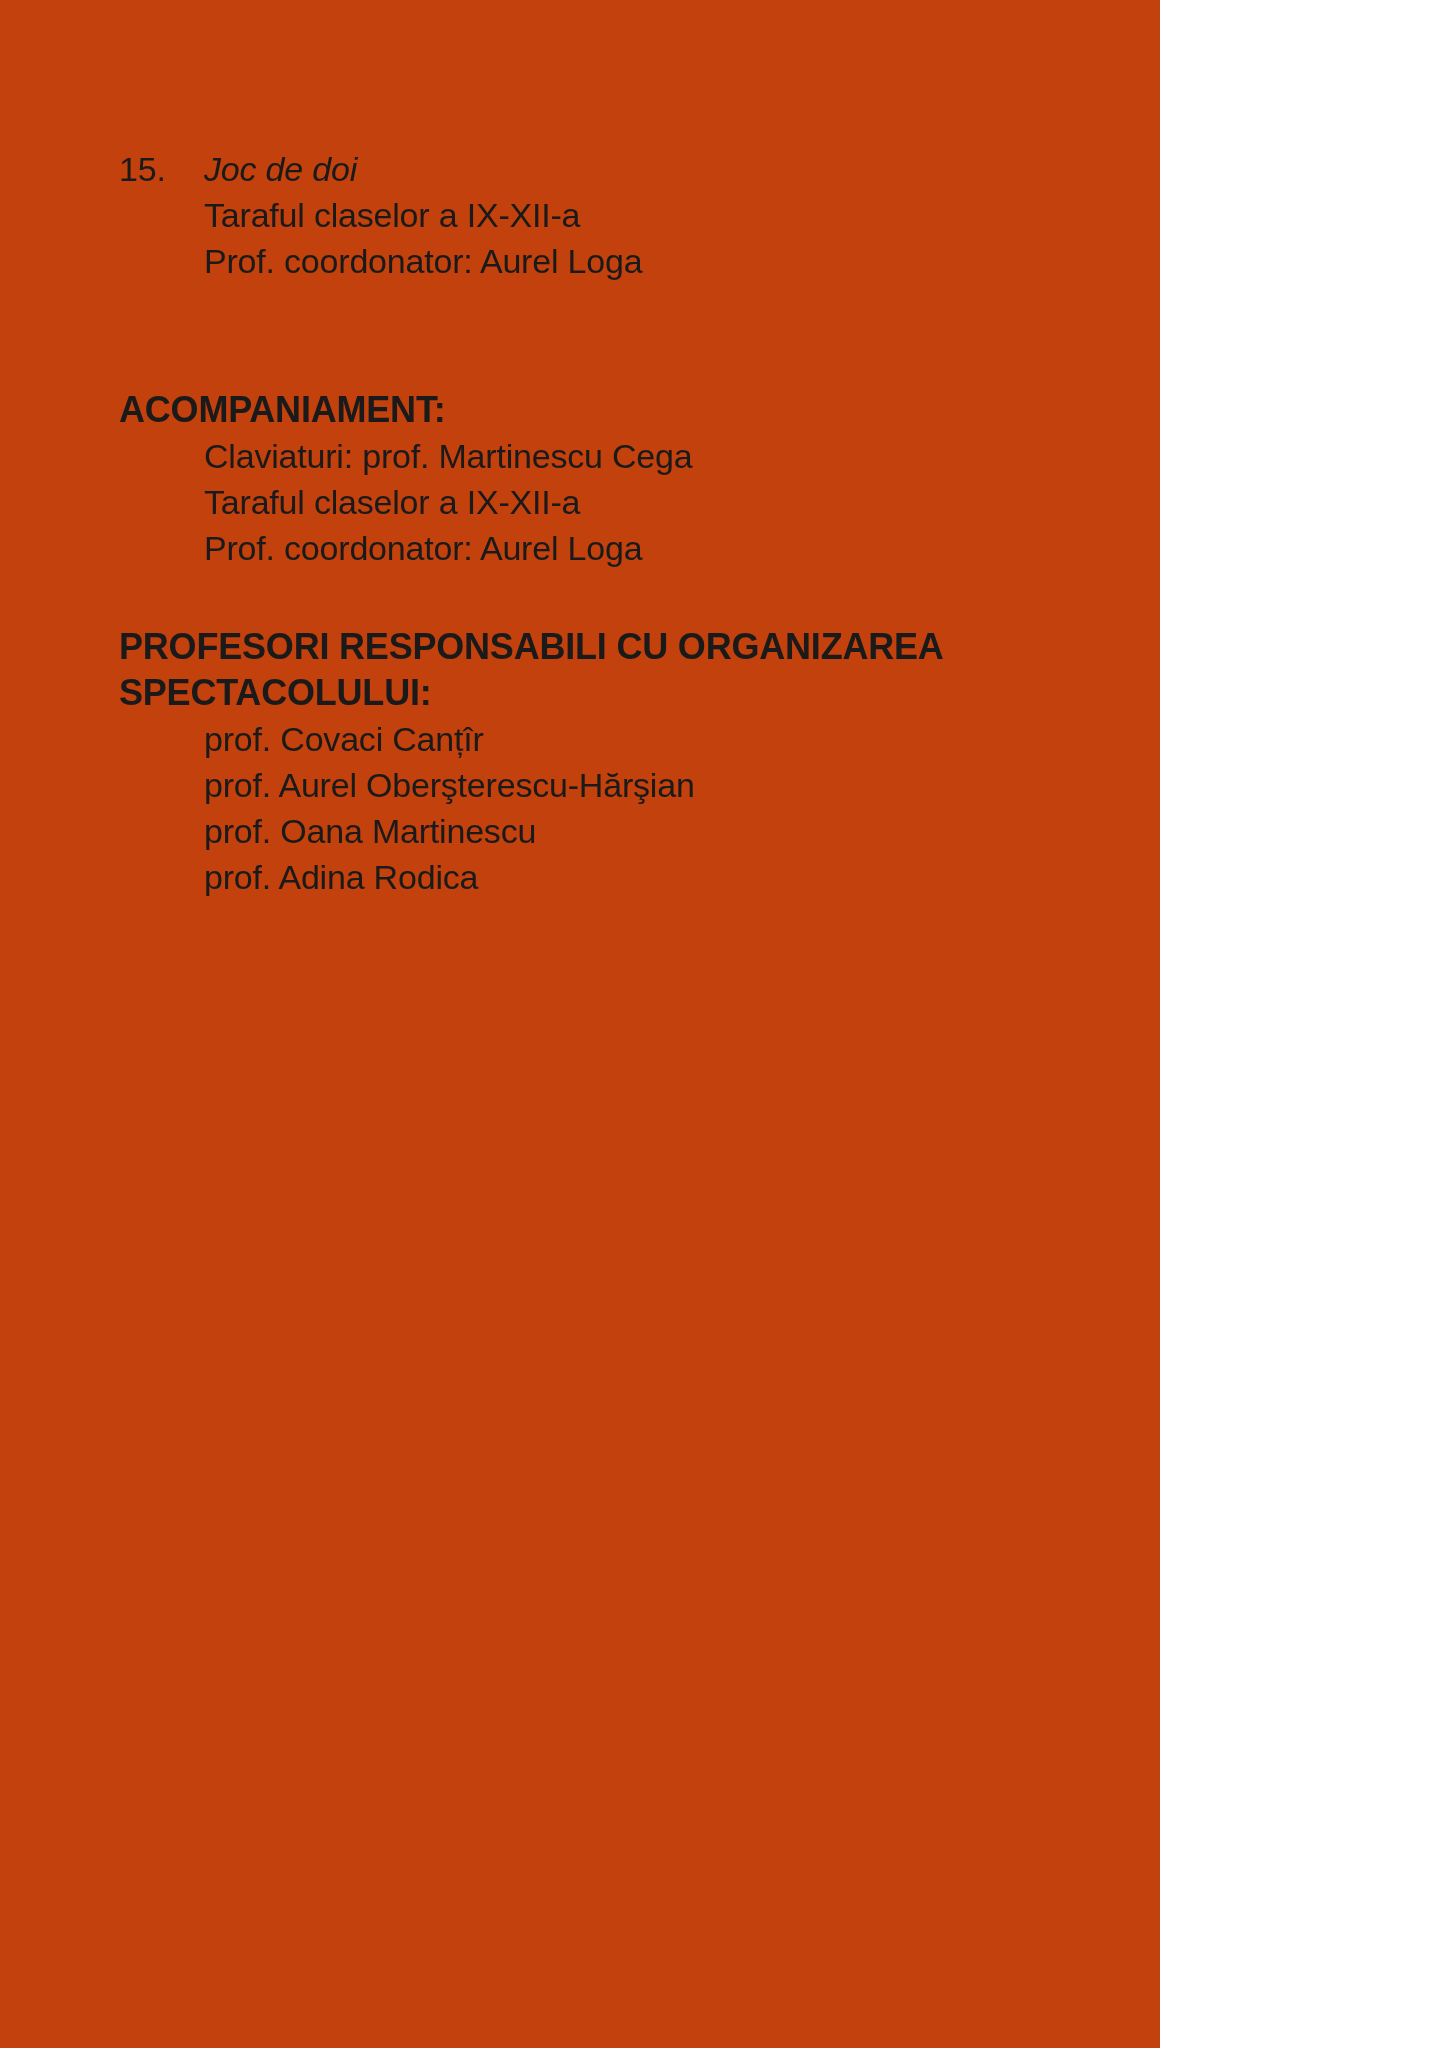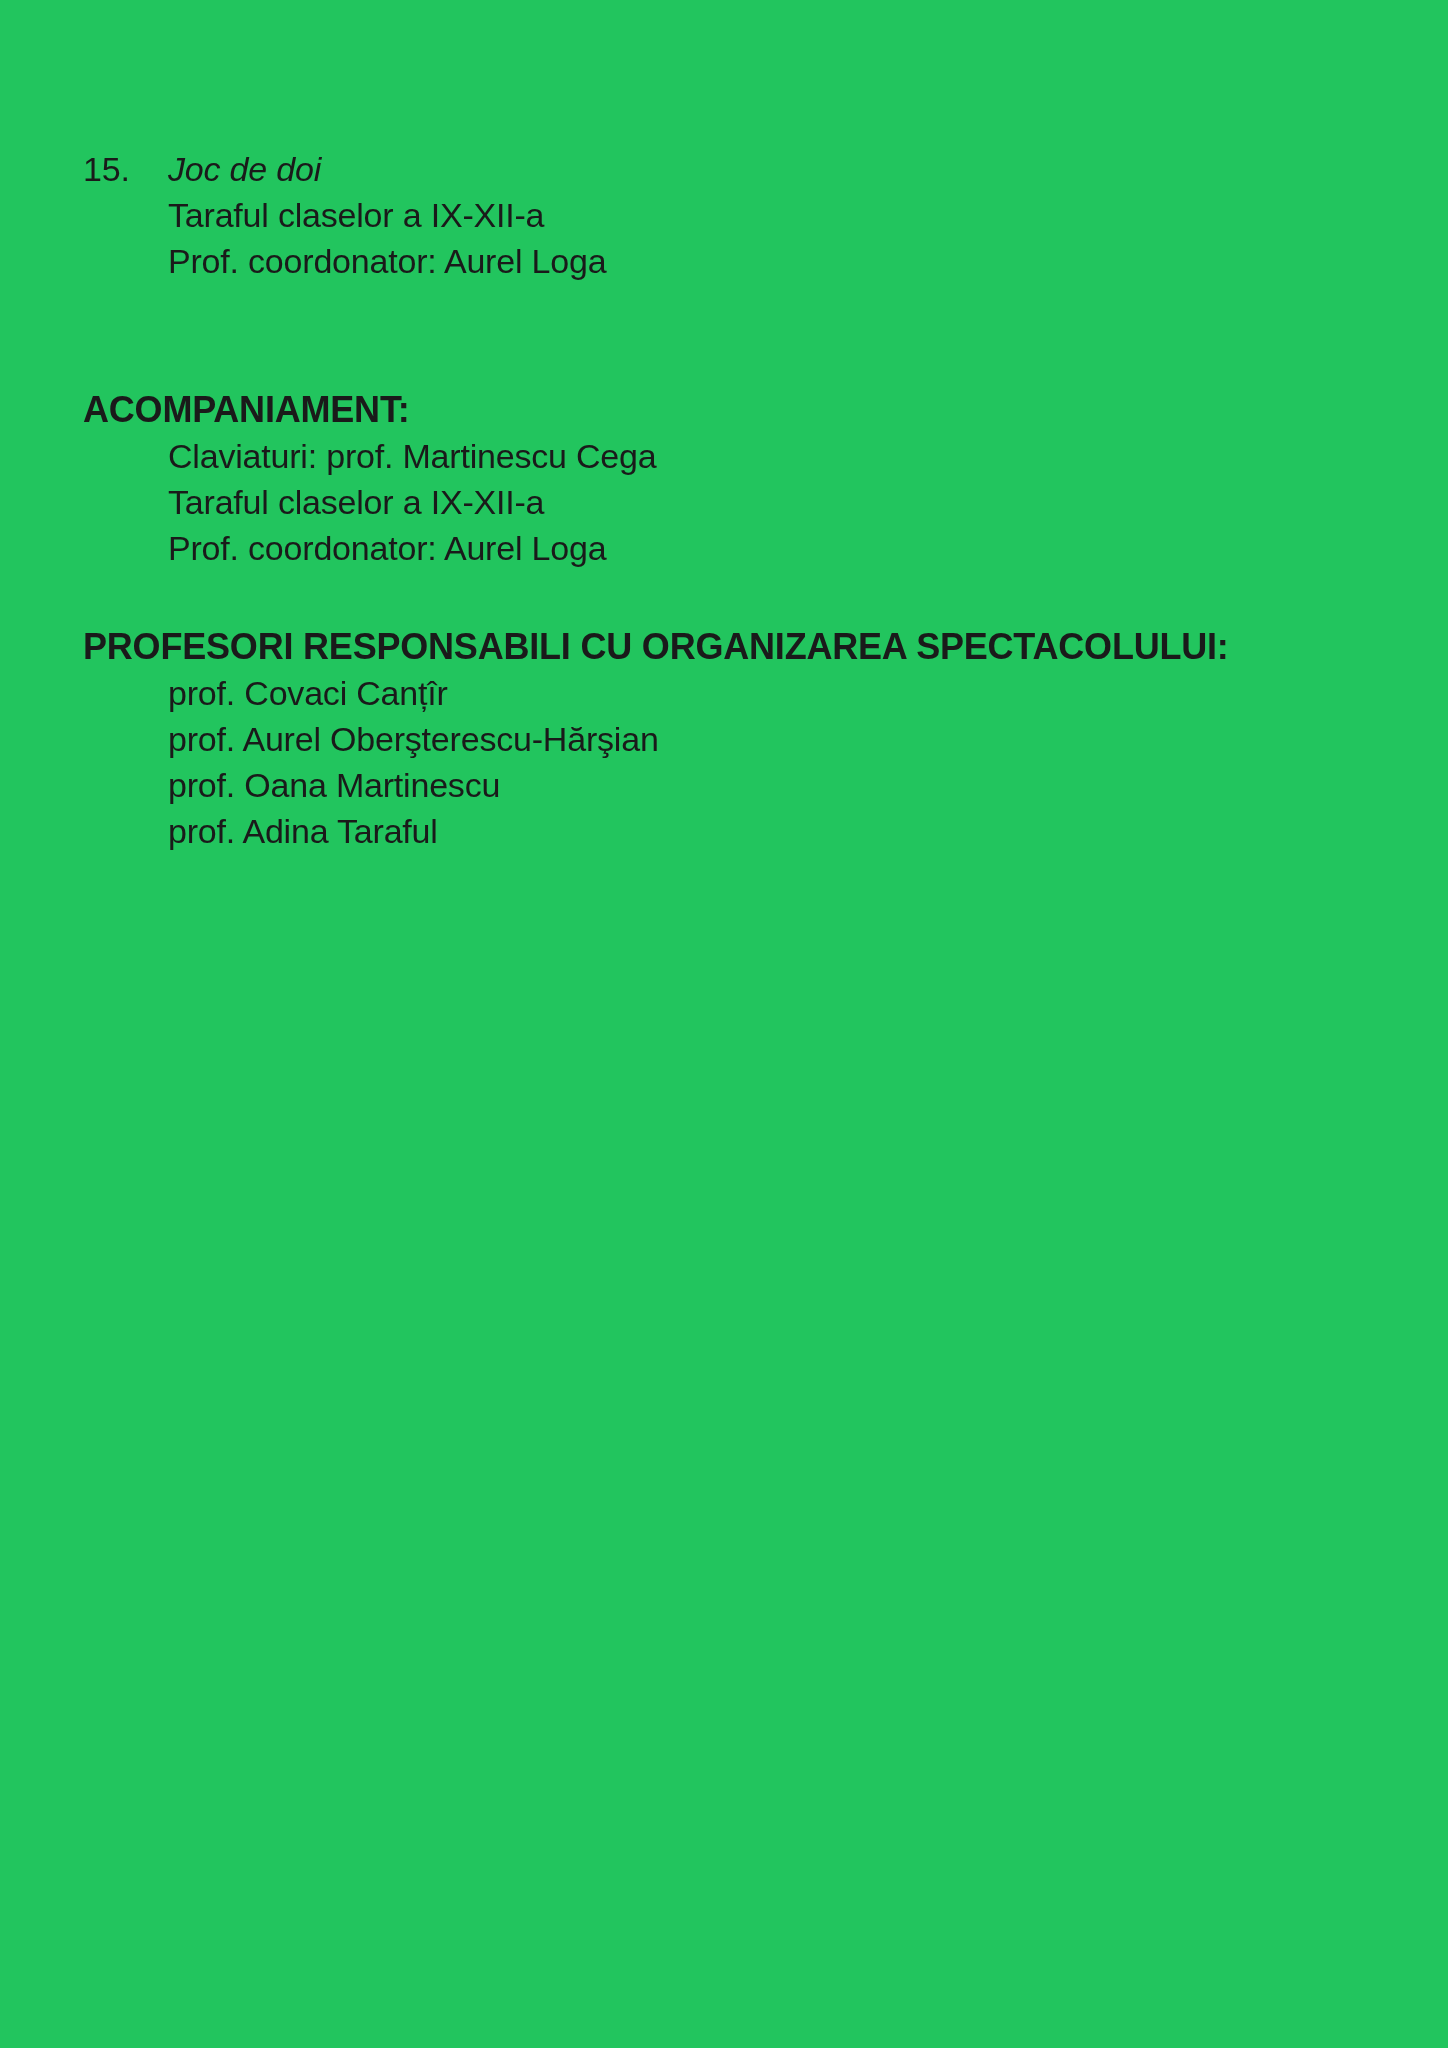--- a/index.html
+++ b/index.html
@@ -2,30 +2,30 @@
 <html><head>
 <meta charset="utf-8">
 <style>
   html, body {
     margin: 0;
     padding: 0;
     background: #ffffff;
   }
   .page {
     position: relative;
-    width: 1448px;
+    width: 1160px;
     height: 2048px;
-    background: #22c55e;
+    background: #c2410c;
     color: #1a1a1a;
     font-family: "Liberation Sans", sans-serif;
     font-size: 34px;
     line-height: 46px;
     letter-spacing: -0.2px;
     box-sizing: border-box;
-    padding: 146px 80px 0 83px;
+    padding: 146px 80px 0 119px;
     overflow: hidden;
   }
   .list-item {
     display: flex;
     align-items: flex-start;
   }
   .item-number {
     width: 85px;
     flex: 0 0 85px;
   }
@@ -66,16 +66,16 @@
     <div class="indent">Claviaturi: prof. Martinescu Cega</div>
     <div class="indent">Taraful claselor a IX-XII-a</div>
     <div class="indent">Prof. coordonator: Aurel Loga</div>
   </div>
 
   <div class="section section-organizers">
     <div class="heading">PROFESORI RESPONSABILI CU ORGANIZAREA SPECTACOLULUI:</div>
     <div class="indent">prof. Covaci Canțîr</div>
     <div class="indent">prof. Aurel Oberşterescu-Hărşian</div>
     <div class="indent">prof. Oana Martinescu</div>
-    <div class="indent">prof. Adina Taraful</div>
+    <div class="indent">prof. Adina Rodica</div>
   </div>
 
 </div>
 
 </body></html>

